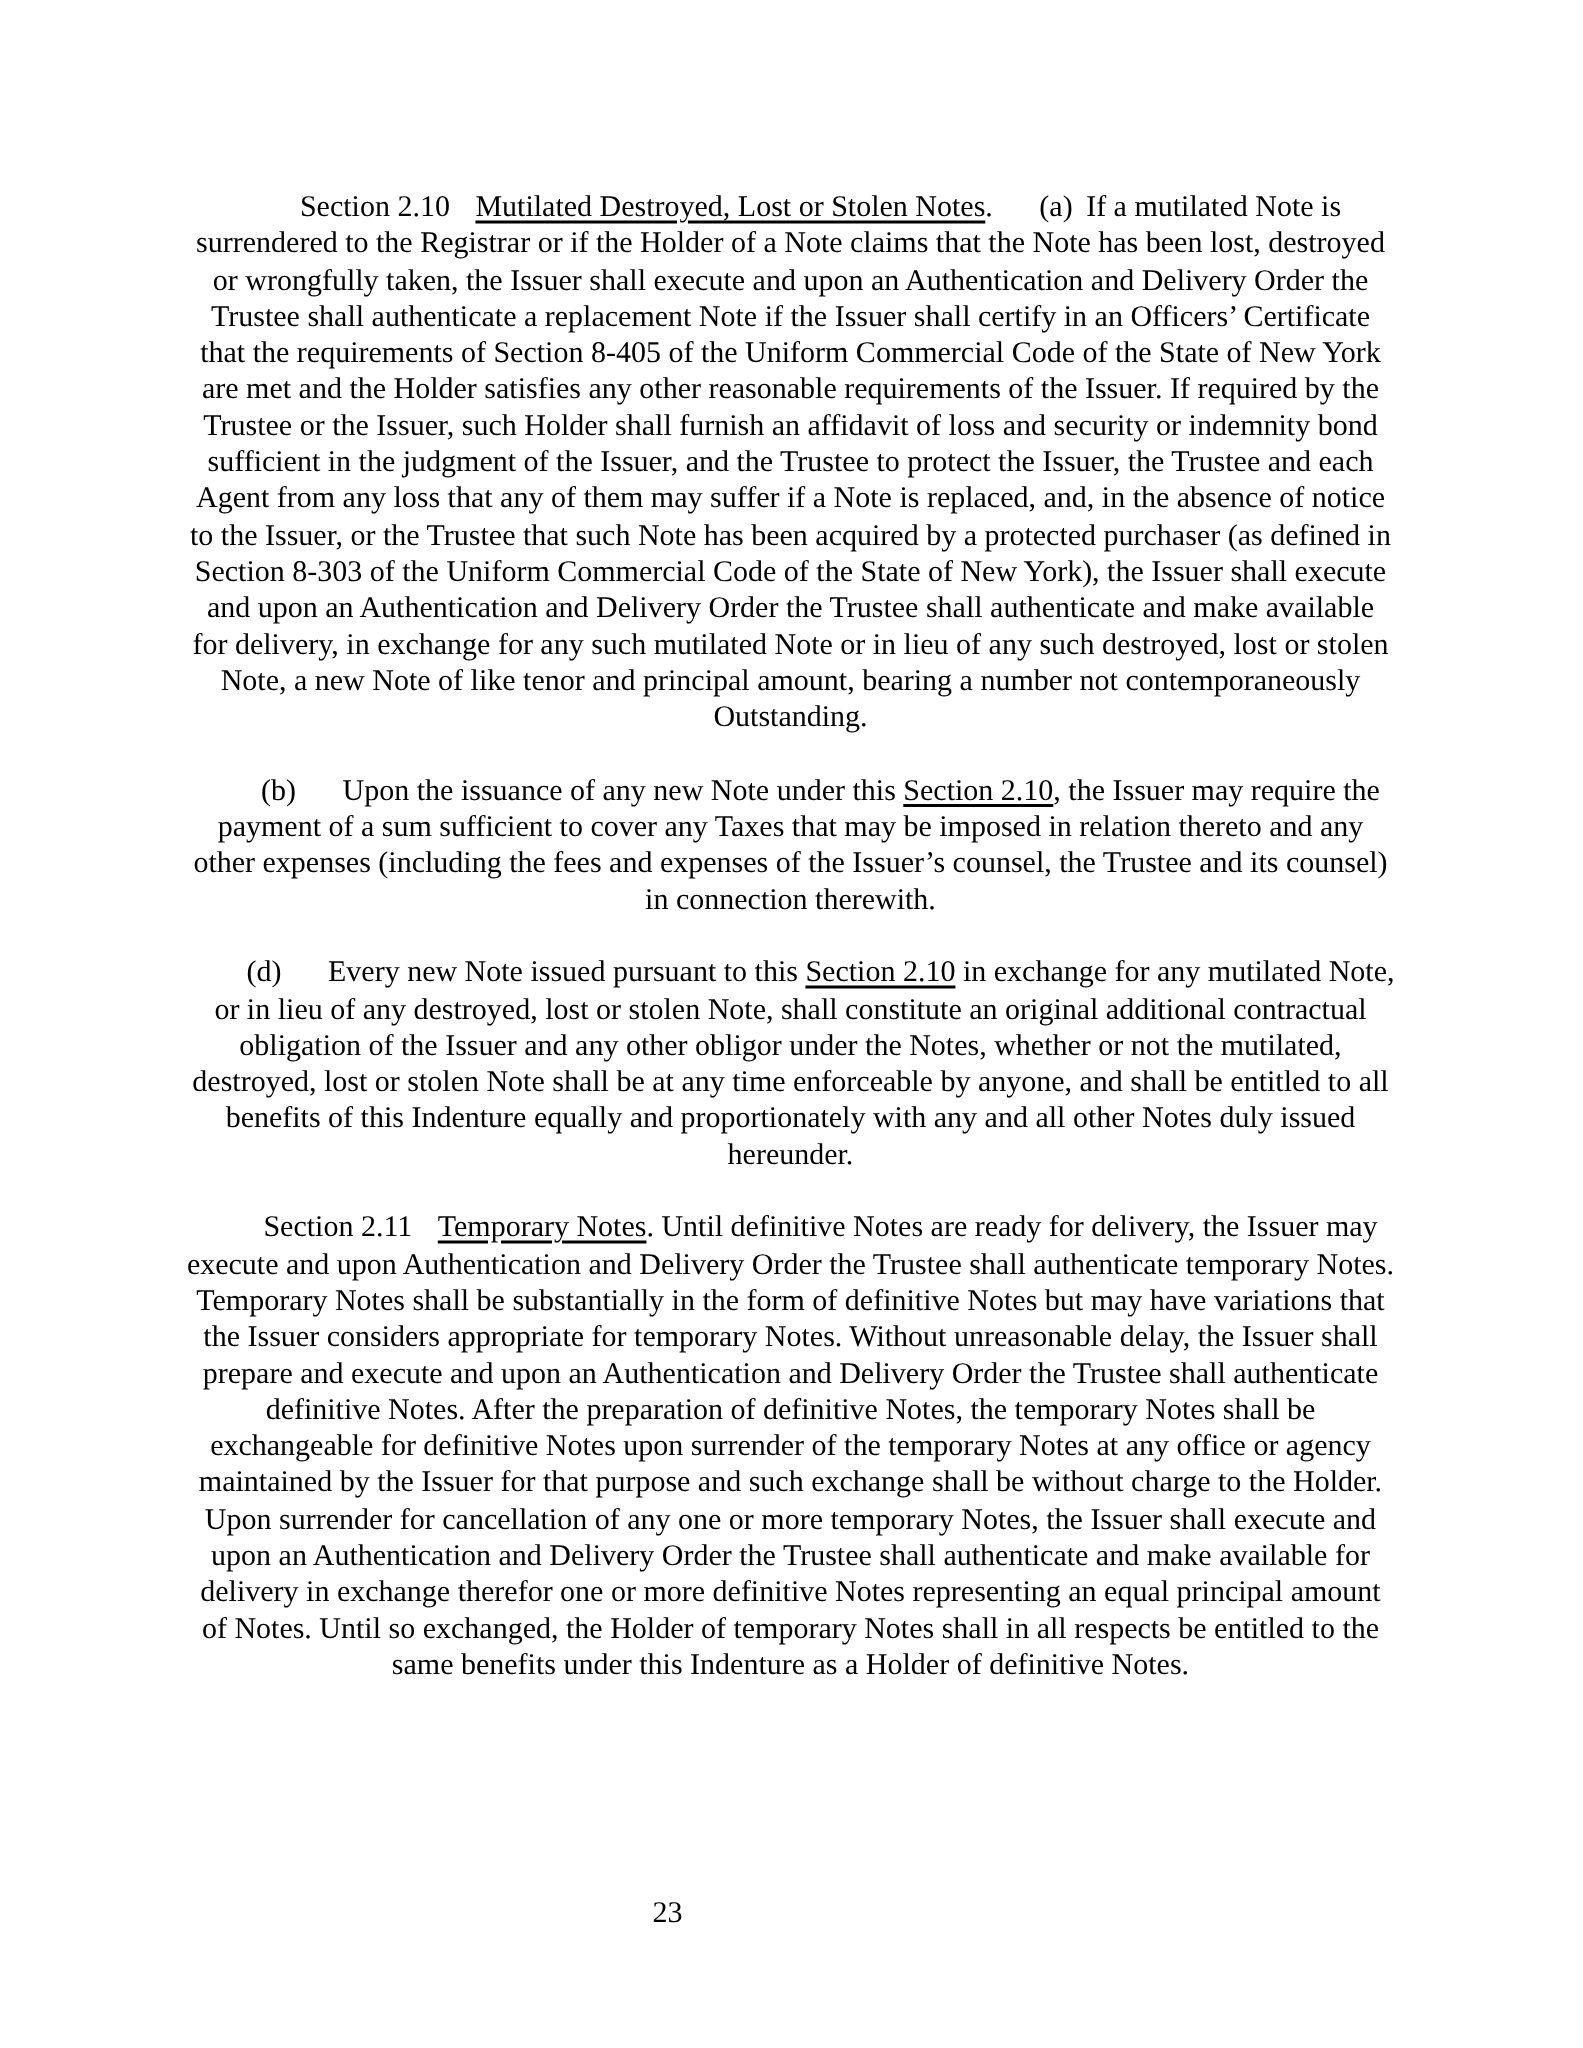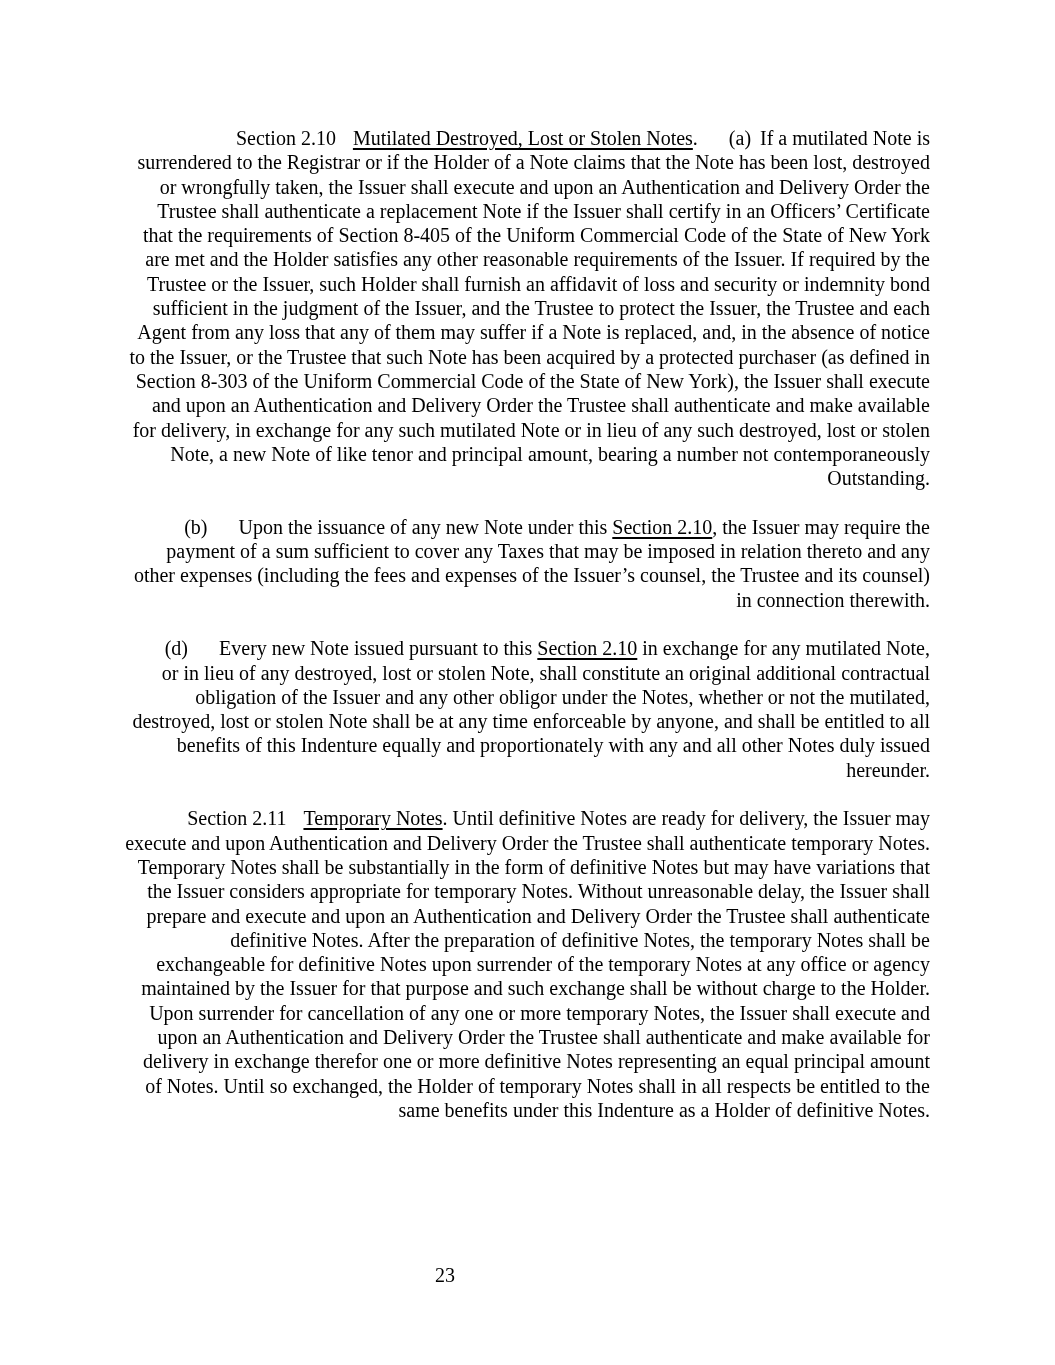--- a/index.html
+++ b/index.html
@@ -16,21 +16,21 @@
     font-family: "Liberation Serif", "DejaVu Serif", serif;
     font-size: 20px;
     line-height: 24.3px;
     overflow: hidden;
   }
   .content {
     position: absolute;
     left: 124px;
     top: 126px;
     width: 806px;
-    text-align: right;
+    text-align: center;
   }
   p.para {
     margin: 0 0 24.3px 0;
     text-indent: 40px;
   }
   .u {
     text-decoration: underline;
     text-underline-offset: 3px;
   }
   .gap-sm { display: inline-block; width: 9px; }

